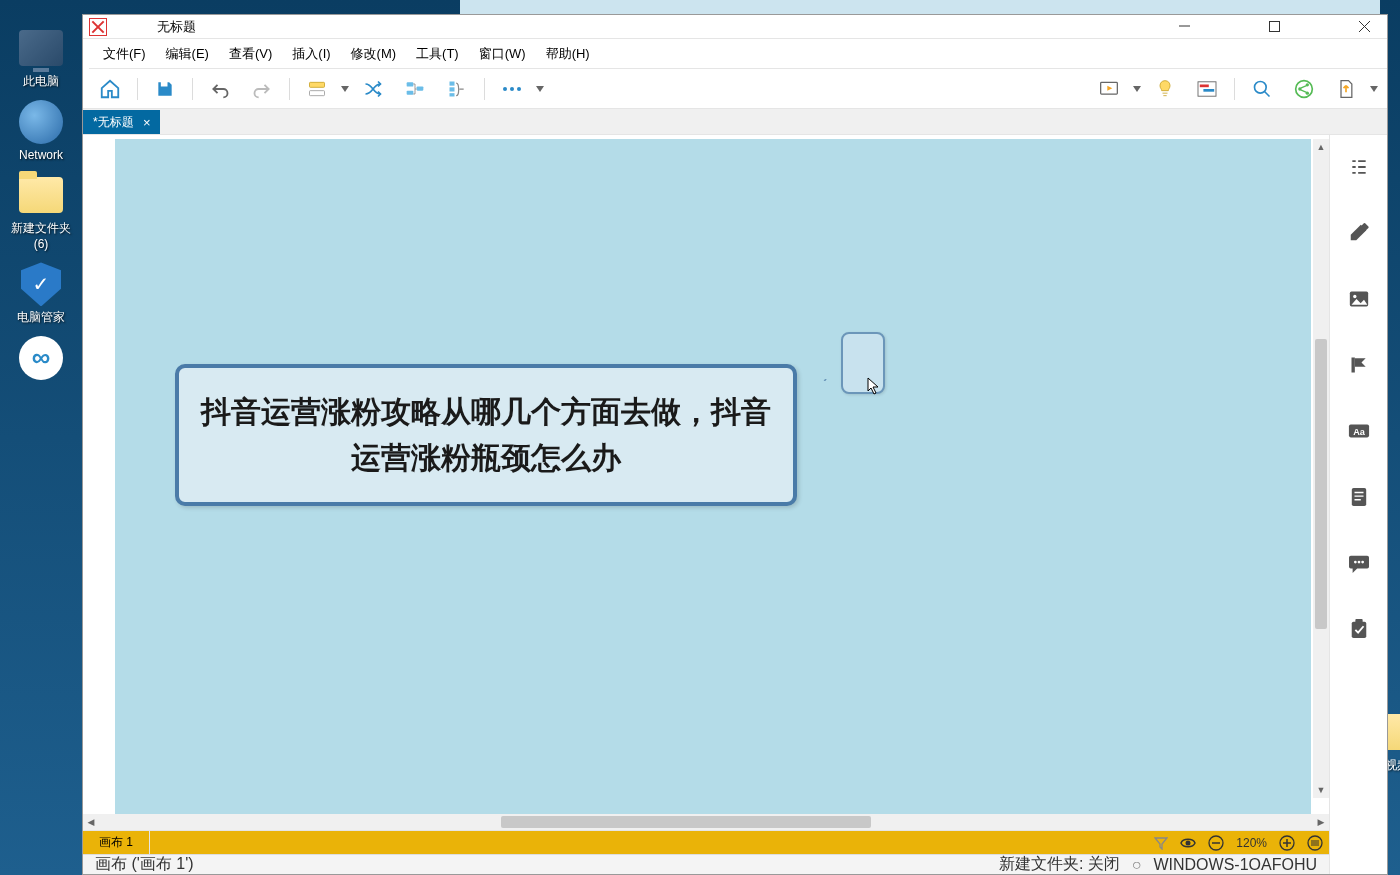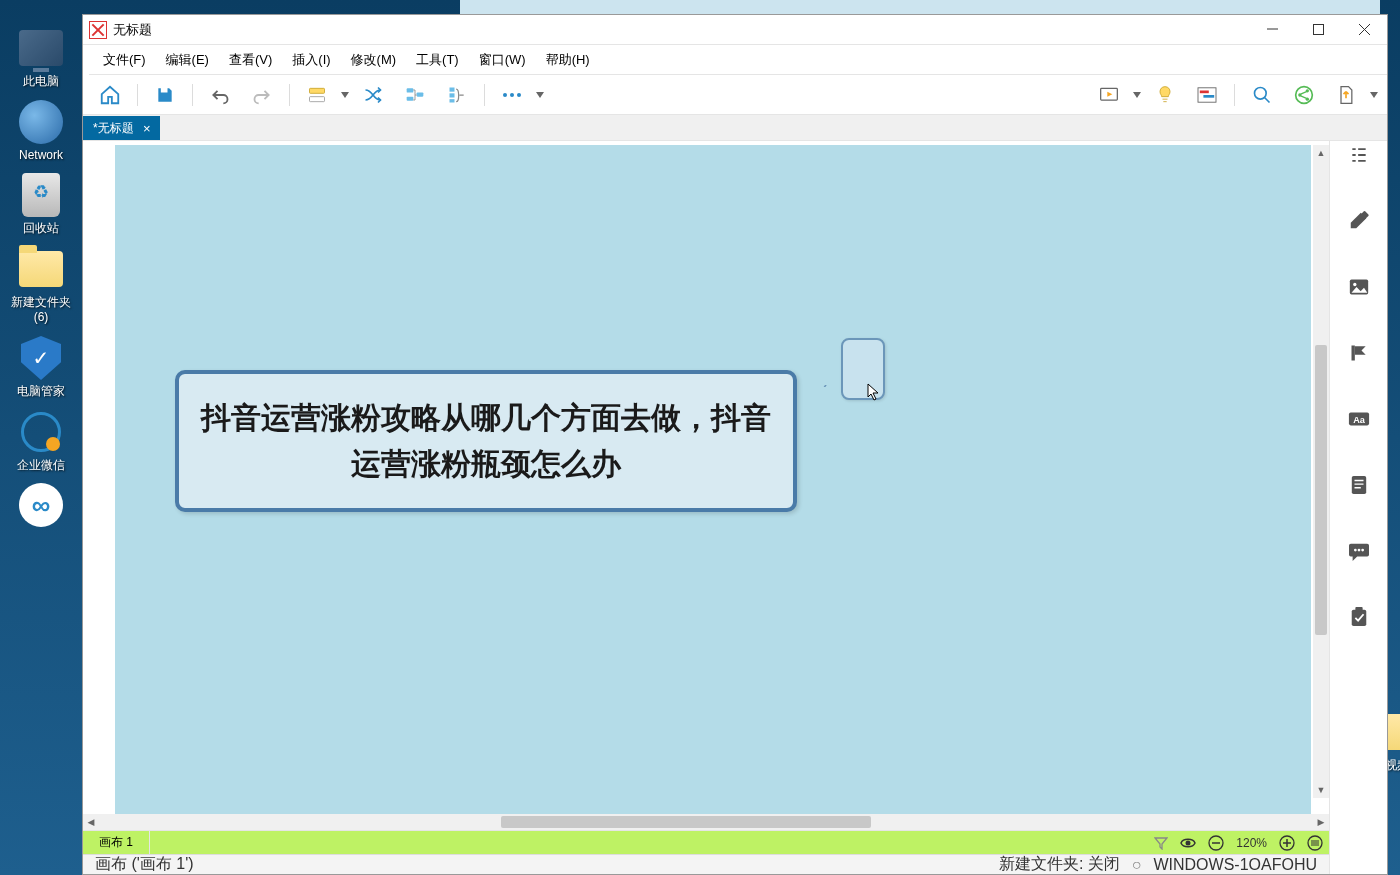--- a/index.html
+++ b/index.html
@@ -12,21 +12,21 @@
 .desktop-icon .lbl { color: #fff; font-size: 12px; text-shadow: 1px 1px 2px rgba(0,0,0,.8); line-height: 1.3; }
 .desktop-right { position: absolute; right: 0; top: 700px; width: 52px; }
 
 
 .top-banner { position: absolute; left: 460px; top: 0; right: 20px; height: 22px; background: #cce4ef; }
 
 
 .xmind-window { position: absolute; left: 82px; top: 14px; right: 12px; bottom: 0; background: #fff; border: 1px solid #999; display: flex; flex-direction: column; }
 
 
-.titlebar { height: 30px; display: flex; align-items: center; background: #fff; border-bottom: 1px solid #e5e5e5; }
+.titlebar { height: 24px; display: flex; align-items: center; background: #fff; border-bottom: 1px solid #e5e5e5; gap: 44px; }
 .titlebar .app-icon { width: 18px; height: 18px; margin: 0 6px; background: #fff; border: 1px solid #d33; position: relative; }
 .titlebar .app-icon::before, .titlebar .app-icon::after { content: ""; position: absolute; background: #d33; }
 .titlebar .app-icon::before { width: 100%; height: 2px; top: 7px; left: 0; transform: rotate(45deg); }
 .titlebar .app-icon::after { width: 100%; height: 2px; top: 7px; left: 0; transform: rotate(-45deg); }
 .titlebar .title { font-size: 13px; flex: 1; }
 .titlebar .winbtn { width: 46px; height: 30px; display: flex; align-items: center; justify-content: center; cursor: pointer; }
 .titlebar .winbtn svg { width: 11px; height: 11px; }
 
 
 .menubar { height: 30px; display: flex; align-items: center; padding: 0 4px; border-bottom: 1px solid #e5e5e5; margin-left: 6px; }
@@ -63,25 +63,25 @@
 .vscroll .arrow { position: absolute; left: 0; right: 0; height: 16px; display: flex; align-items: center; justify-content: center; font-size: 9px; color: #666; cursor: pointer; }
 .vscroll .arrow.up { top: 0; }
 .vscroll .arrow.down { bottom: 0; }
 .hscroll { height: 16px; background: #f0f0f0; position: relative; }
 .hscroll .thumb { position: absolute; top: 2px; bottom: 2px; left: 418px; width: 370px; background: #c8c8c8; border-radius: 2px; }
 .hscroll .arrow { position: absolute; top: 0; bottom: 0; width: 16px; display: flex; align-items: center; justify-content: center; font-size: 9px; color: #666; cursor: pointer; }
 .hscroll .arrow.l { left: 0; }
 .hscroll .arrow.r { right: 0; }
 
 
-.rightpanel { width: 58px; background: #fff; border-left: 1px solid #e5e5e5; display: flex; flex-direction: column; align-items: center; gap: 38px; }
+.rightpanel { width: 58px; background: #fff; border-left: 1px solid #e5e5e5; display: flex; flex-direction: column; align-items: center; padding-top: 18px; gap: 38px; }
 .rightpanel .pbtn { width: 28px; height: 28px; display: flex; align-items: center; justify-content: center; cursor: pointer; color: #555; }
 
 
-.sheettabs { height: 24px; background: #bef264; border-top: 1px solid #e5e5e5; display: flex; align-items: flex-start; }
+.sheettabs { height: 24px; background: #eab308; border-top: 1px solid #e5e5e5; display: flex; align-items: flex-start; }
 .sheettab { padding: 0 16px; height: 100%; display: flex; align-items: center; font-size: 12px; border-right: 1px solid #e5e5e5; cursor: pointer; }
 .sheettabs .spacer { flex: 1; }
 .sheettabs .ctrl { padding: 4px 6px; height: 100%; display: flex; align-items: center; font-size: 12px; cursor: pointer; color: #333; }
 
 
 .statusbar { height: 20px; background: #f4f4f4; border-top: 1px solid #ddd; display: flex; align-items: center; font-size: 16px; padding: 0 6px; color: #333; }
 .statusbar .spacer { flex: 1; }
 .statusbar .item { padding: 0 6px; }
 
 
@@ -116,41 +116,29 @@
     <div class="lbl">此电脑</div>
   </div>
   <div class="desktop-icon">
     <div class="ico">
         <div class="ico-net"></div>
       </div>
     <div class="lbl">Network</div>
   </div>
   <div class="desktop-icon">
     <div class="ico">
-        <div class="ico-bin"></div>
-      </div>
-    <div class="lbl">回收站</div>
-  </div>
-  <div class="desktop-icon">
-    <div class="ico">
         <div class="ico-folder"></div>
       </div>
     <div class="lbl">新建文件夹 (6)</div>
   </div>
   <div class="desktop-icon">
     <div class="ico">
         <div class="ico-shield">✓</div>
       </div>
     <div class="lbl">电脑管家</div>
-  </div>
-  <div class="desktop-icon">
-    <div class="ico">
-        <div class="ico-wecom"></div>
-      </div>
-    <div class="lbl">企业微信</div>
   </div>
   <div class="desktop-icon">
     <div class="ico">
         <div class="ico-cloud"></div>
       </div>
     <div class="lbl"></div>
   </div>
 </div>
 
 <div class="desktop-right">

